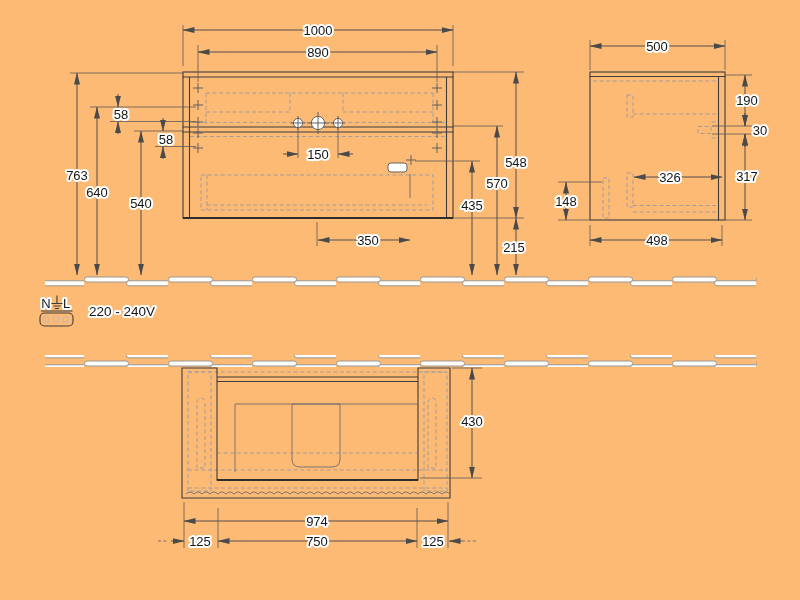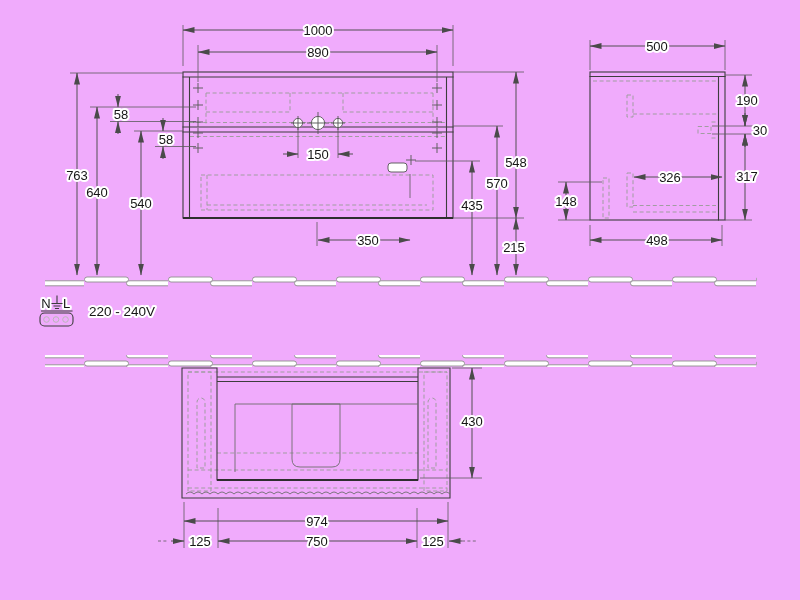--- a/index.html
+++ b/index.html
@@ -1,16 +1,16 @@
 <!DOCTYPE html>
 <html><head>
 <meta charset="utf-8">
 <style>
   html,body{margin:0;padding:0;background:#fff;}
-  .stage{width:800px;height:600px;position:relative;background:#f0abfc;overflow:hidden;}
+  .stage{width:800px;height:600px;position:relative;background:#fdba74;overflow:hidden;}
   svg{display:block;}
   .ln{stroke:#3d3d3d;stroke-width:1.1;fill:none;stroke-linecap:square;}
   .lnt{stroke:#6e6e6e;stroke-width:0.9;fill:none;}
   .lnb{stroke:#2e2e2e;stroke-width:2;fill:none;}
   .dsh{stroke:#9c9c9c;stroke-width:0.95;fill:none;stroke-dasharray:4 2.6;}
   .ext{stroke:#5a5a5a;stroke-width:0.8;fill:none;}
   .extd{stroke:#5a5a5a;stroke-width:0.8;fill:none;stroke-dasharray:3 2.4;}
   .dim{stroke:#4a4a4a;stroke-width:0.95;fill:none;marker-start:url(#arr);marker-end:url(#arr);}
   .dime{stroke:#4a4a4a;stroke-width:0.95;fill:none;marker-end:url(#arr);}
   .cr{stroke:#5c5c5c;stroke-width:0.95;fill:none;}

